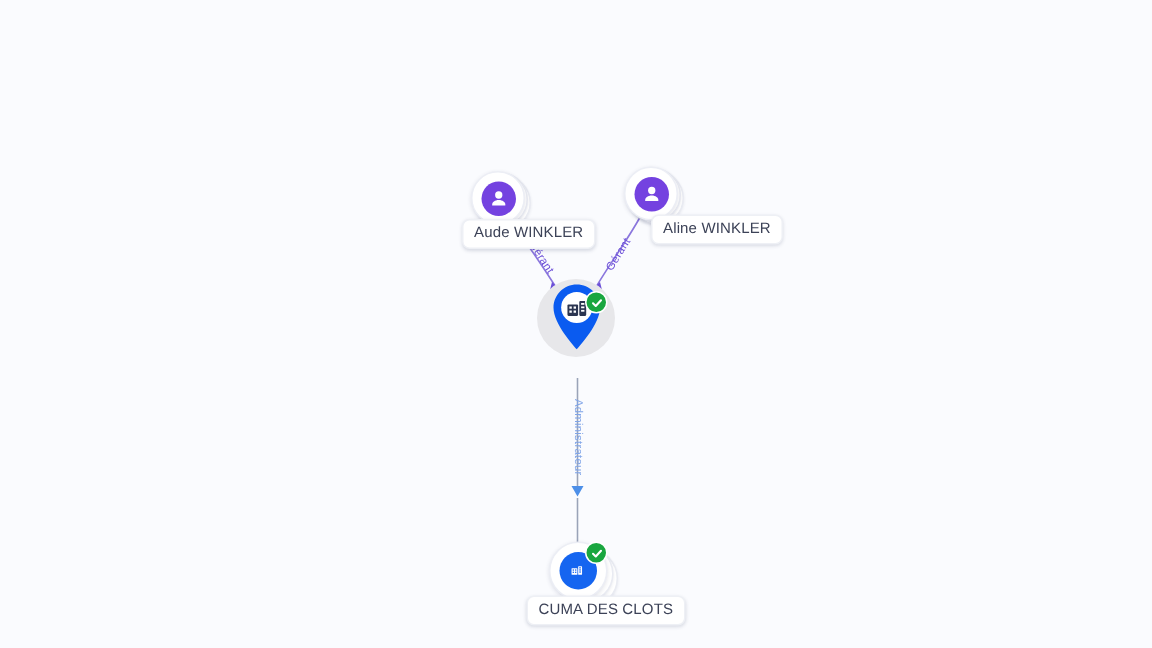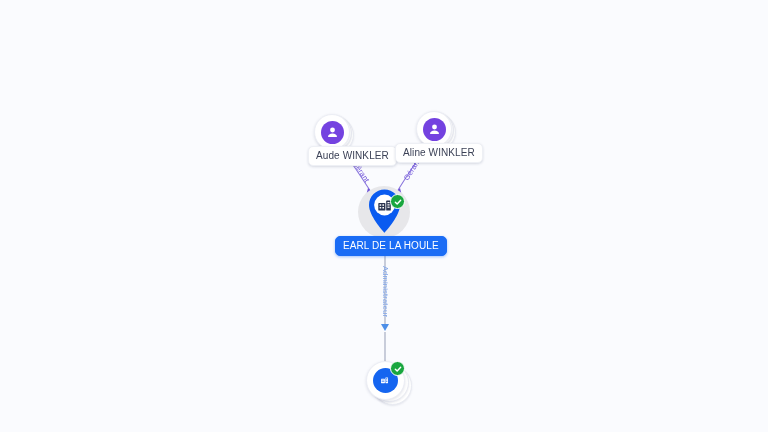--- a/index.html
+++ b/index.html
@@ -245,21 +245,21 @@
       <div class="card-front">
         <div class="avatar-circle">
           <svg width="15" height="15" viewBox="0 0 24 24" fill="#ffffff">
             <circle cx="12" cy="8" r="3.9"></circle>
             <path d="M12 13.4c-4.2 0-7 2.4-7 4.6v1.2h14v-1.2c0-2.2-2.8-4.6-7-4.6z"></path>
           </svg>
         </div>
       </div>
     </div>
   </div>
-  <div class="node-label plain" style="left:383px; top:143px;text-align:right;">Aline WINKLER</div>
+  <div class="node-label plain" style="left:422px; top:143px;text-align:right;">Aline WINKLER</div>
 
   <div class="node" style="left:357px; top:186px;">
     <div class="pin-wrap">
       <div class="pin-halo"></div>
       <svg class="pin-shape" width="37" height="47" viewBox="0 0 37 47">
         <path d="M18.5 1.6C9.9 1.6 3 8.5 3 17.1c0 10.6 13.4 25.4 15.5 27.7
                  2.1-2.3 15.5-17.1 15.5-27.7 0-8.6-6.9-15.5-15.5-15.5z" fill="#0a5bf0"></path>
         <circle cx="18.5" cy="17" r="10.4" fill="#ffffff"></circle>
 
         <g fill="#2b3550">
@@ -276,21 +276,20 @@
           <rect x="21.4" y="18.6" width="2.2" height="1.2"></rect>
         </g>
       </svg>
       <div class="verified-badge" style="left:33px; top:8px;">
         <svg width="8" height="8" viewBox="0 0 24 24" fill="none" stroke="#ffffff" stroke-width="4.2" stroke-linecap="round" stroke-linejoin="round">
           <path d="M4 12.5 L9.5 18 L20 6.5"></path>
         </svg>
       </div>
     </div>
   </div>
-  <div class="node-label selected" style="left:335px; top:236px;">EARL DE LA HOULE</div>
 
   <div class="node" style="left:366px; top:361px;">
     <div class="disc-stack">
       <div class="stack-card s2"></div>
       <div class="stack-card s1"></div>
       <div class="card-front">
         <div class="disc-inner">
           <svg width="16" height="16" viewBox="0 0 37 37">
             <g fill="#ffffff">
               <rect x="7.0" y="13.5" width="9.0" height="10.0" rx="0.9"></rect>
@@ -308,14 +307,15 @@
           </svg>
         </div>
       </div>
       <div class="verified-badge" style="left:24px; top:0px;">
         <svg width="8" height="8" viewBox="0 0 24 24" fill="none" stroke="#ffffff" stroke-width="4.2" stroke-linecap="round" stroke-linejoin="round">
           <path d="M4 12.5 L9.5 18 L20 6.5"></path>
         </svg>
       </div>
     </div>
   </div>
+  <div class="node-label plain" style="left:339px; top:397px;">CUMA DES CLOTS</div>
 
 </div>
 
 </body></html>

